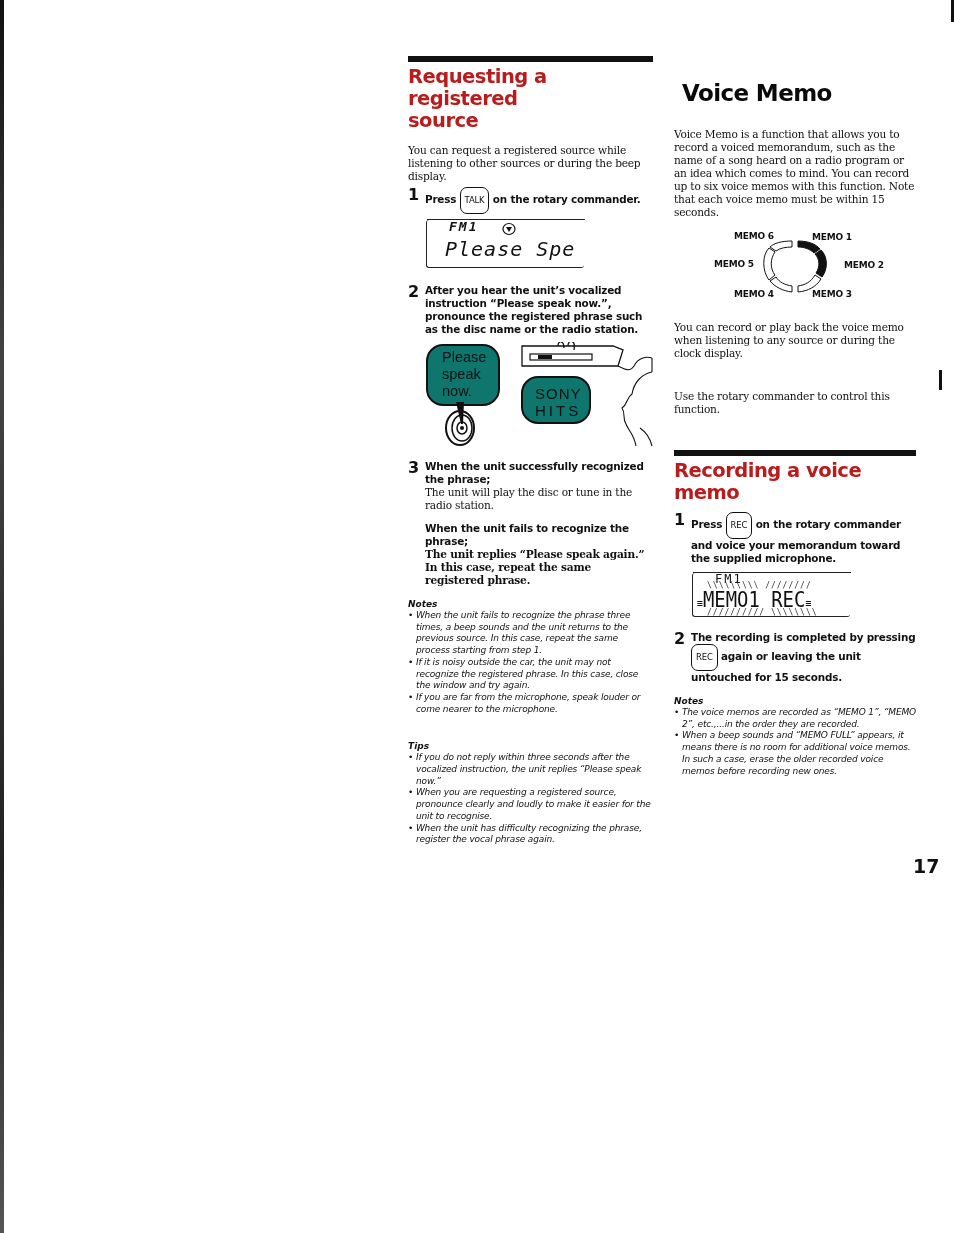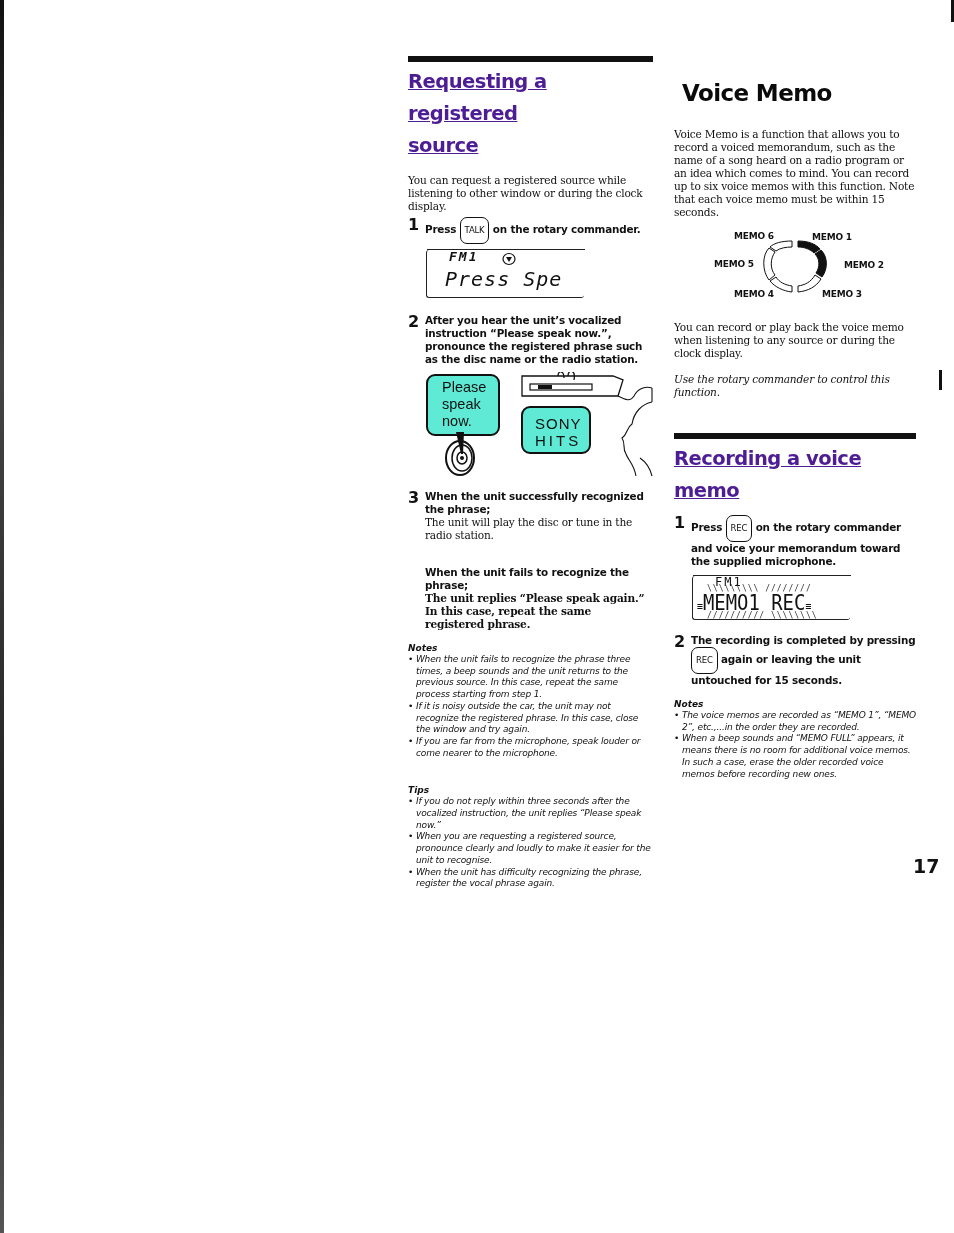--- a/index.html
+++ b/index.html
@@ -7,69 +7,69 @@
   body { position: relative; font-family: "DejaVu Serif", serif; color: #111; }
   .edge-left { position: absolute; left: 0; top: 0; width: 4px; height: 1233px; background: linear-gradient(#111, #444 30%, #222 70%, #555); }
   .edge-right-top { position: absolute; left: 951px; top: 0; width: 3px; height: 22px; background: #111; }
   .edge-right-mark { position: absolute; left: 939px; top: 370px; width: 3px; height: 20px; background: #111; }
 
   .col { position: absolute; }
   .col-left { left: 408px; top: 56px; width: 246px; }
   .col-right { left: 674px; top: 80px; width: 250px; }
 
   .rule { height: 6px; background: #111; width: 245px; }
-  .h2 { font-family: "DejaVu Sans", sans-serif; font-weight: bold; font-size: 19.5px; line-height: 32px; letter-spacing: -0.5px; color: #4c1d95; text-decoration: underline; }
+  .h2 { font-family: "DejaVu Sans", sans-serif; font-weight: bold; font-size: 19.5px; line-height: 22px; letter-spacing: -0.5px; color: #b91c1c; }
   .h1 { font-family: "DejaVu Sans", sans-serif; font-weight: bold; font-size: 22px; line-height: 26px; letter-spacing: -0.6px; color: #0a0a0a; }
   .body { font-family: "DejaVu Serif", serif; font-size: 10.6px; line-height: 13px; letter-spacing: -0.2px; }
   .step { display: flex; font-family: "DejaVu Sans", sans-serif; font-weight: bold; font-size: 10.4px; line-height: 13px; letter-spacing: -0.2px; }
   .step-num { font-size: 16px; line-height: 15px; width: 17px; flex: none; font-weight: bold; }
   .btn-inline { display: inline-block; border: 1px solid #111; border-radius: 7px; font-size: 8.5px; line-height: 9px; padding: 8px 4px; font-weight: normal; }
   .notes-head { font-family: "DejaVu Sans", sans-serif; font-weight: bold; font-style: italic; font-size: 9px; line-height: 11px; }
   .note { font-family: "DejaVu Sans", sans-serif; font-style: italic; font-size: 9px; line-height: 11.7px; padding-left: 8px; text-indent: -8px; letter-spacing: -0.15px; }
   .note::before { content: "\2022  "; white-space: pre; font-style: normal; }
   .sub-bold { font-family: "DejaVu Sans", sans-serif; font-weight: bold; font-size: 10.4px; line-height: 13px; letter-spacing: -0.2px; }
 
   .lcd { position: relative; border: 1px solid #222; border-radius: 3px; font-family: "DejaVu Sans Mono", monospace; font-style: italic; }
   .lcd-top { position: absolute; top: -1px; left: 8px; width: 150px; height: 1px; background: #222; }
   .memo-label { position: absolute; font-family: "DejaVu Sans", sans-serif; font-weight: bold; font-size: 9px; letter-spacing: -0.2px; }
   .page-num { position: absolute; left: 913px; top: 855px; font-family: "DejaVu Sans", sans-serif; font-weight: bold; font-size: 19px; }
-  .bubble { position: absolute; border: 2px solid #111; border-radius: 9px; font-family: "Liberation Sans", sans-serif; background: #5eead4; }
+  .bubble { position: absolute; border: 2px solid #111; border-radius: 17px; font-family: "Liberation Sans", sans-serif; background: #0f766e; }
 </style>
 </head>
 <body>
 
 <div class="edge-left"></div>
 <div class="edge-right-top"></div>
 <div class="edge-right-mark"></div>
 
 <div class="col col-left">
   <div class="rule"></div>
   <div class="h2" style="margin-top:4px;">
     <div>Requesting a registered</div>
     <div>source</div>
   </div>
-  <p class="body" style="margin-top:12px; width:236px;">You can request a registered source while listening to other window or during the clock display.</p>
+  <p class="body" style="margin-top:12px; width:236px;">You can request a registered source while listening to other sources or during the beep display.</p>
 
   <div class="step" style="margin-top:4px;">
     <span class="step-num">1</span>
     <span>
       <span>Press</span>
       <span class="btn-inline">TALK</span>
       <span>on the rotary commander.</span>
     </span>
   </div>
 
   <div class="lcd" style="margin-top:6px; margin-left:18px; width:158px; height:48px; border-right:none; border-top:none;">
     <div class="lcd-top" style="left:0; width:158px;"></div>
     <div style="position:absolute; left:22px; top:-1px; font-size:13px; font-weight:bold; letter-spacing:2px;">FM1</div>
     <svg style="position:absolute; left:75px; top:2px;" width="14" height="14" viewBox="0 0 14 14">
       <ellipse cx="7" cy="7" rx="6" ry="5.5" fill="none" stroke="#111" stroke-width="1.2"></ellipse>
       <path d="M4 5 L10 5 L7 10 Z" fill="#111"></path>
     </svg>
-    <div style="position:absolute; left:18px; top:17px; font-size:20px; letter-spacing:1px;">Press Spe</div>
+    <div style="position:absolute; left:18px; top:17px; font-size:20px; letter-spacing:1px;">Please Spe</div>
   </div>
 
   <div class="step" style="margin-top:16px; width:244px;">
     <span class="step-num">2</span>
     <span>After you hear the unit’s vocalized instruction “Please speak now.”, pronounce the registered phrase such as the disc name or the radio station.</span>
   </div>
 
   <div style="position:relative; height:112px; margin-top:6px;">
     <div class="bubble" style="left:18px; top:2px; width:74px; height:62px; padding:3px 0 0 14px; font-size:14.5px; line-height:17px;">
       <div>Please</div>
@@ -96,21 +96,21 @@
       <div>SONY</div>
       <div style="letter-spacing:3px;">HITS</div>
     </div>
   </div>
 
   <div class="step" style="margin-top:6px; width:244px;">
     <span class="step-num">3</span>
     <div>
       <div>When the unit successfully recognized the phrase;</div>
       <div class="body" style="font-family:'DejaVu Serif',serif; font-weight:normal; width:220px;">The unit will play the disc or tune in the radio station.</div>
-      <div class="sub-bold" style="margin-top:24px; width:220px;">When the unit fails to recognize the phrase;</div>
+      <div class="sub-bold" style="margin-top:10px; width:220px;">When the unit fails to recognize the phrase;</div>
       <div class="body" style="width:220px;">The unit replies “Please speak again.” In this case, repeat the same registered phrase.</div>
     </div>
   </div>
 
   <div style="margin-top:12px; width:244px;">
     <div class="notes-head">Notes</div>
     <div class="note">When the unit fails to recognize the phrase three times, a beep sounds and the unit returns to the previous source.  In this case, repeat the same process starting from step 1.</div>
     <div class="note">If it is noisy outside the car, the unit may not recognize the registered phrase. In this case, close the window and try again.</div>
     <div class="note">If you are far from the microphone, speak louder or come nearer to the microphone.</div>
   </div>
@@ -126,35 +126,35 @@
 <div class="col col-right">
   <div class="h1" style="margin-left:8px; font-size:23px;">Voice Memo</div>
   <p class="body" style="margin-top:22px; width:244px;">Voice Memo is a function that allows you to record a voiced memorandum, such as the name of a song heard on a radio program or an idea which comes to mind.  You can record up to six voice memos with this function.  Note that each voice memo must be within 15 seconds.</p>
 
   <div style="position:relative; height:78px; margin-top:12px;">
     <span class="memo-label" style="left:60px; top:0px;">MEMO 6</span>
     <span class="memo-label" style="left:138px; top:1px;">MEMO 1</span>
     <span class="memo-label" style="left:40px; top:28px;">MEMO 5</span>
     <span class="memo-label" style="left:158px; top:29px;padding-left:12px;">MEMO 2</span>
     <span class="memo-label" style="left:60px; top:58px;">MEMO 4</span>
-    <span class="memo-label" style="left:148px; top:58px;">MEMO 3</span>
+    <span class="memo-label" style="left:138px; top:58px;">MEMO 3</span>
     <svg style="position:absolute; left:84px; top:6px;" width="74" height="60" viewBox="0 0 74 60">
 
       <path d="M34 4 C24 4 16 6 12 10 L18 14 C22 11 28 10 34 10 Z" fill="#fff" stroke="#111" stroke-width="1"></path>
       <path d="M11 11 C4 18 4 34 11 43 L17 38 C12 32 12 22 17 15 Z" fill="#fff" stroke="#111" stroke-width="1"></path>
       <path d="M12 44 C17 50 25 54 34 55 L34 49 C27 48 21 45 18 40 Z" fill="#fff" stroke="#111" stroke-width="1"></path>
 
       <path d="M40 4 C50 4 58 7 62 12 L56 16 C52 12 46 10 40 10 Z" fill="#111" stroke="#111" stroke-width="1"></path>
       <path d="M63 13 C70 20 70 32 64 40 L58 36 C62 30 62 22 57 17 Z" fill="#111" stroke="#111" stroke-width="1"></path>
       <path d="M63 42 C58 50 50 54 40 55 L40 49 C47 48 53 45 57 38 Z" fill="#fff" stroke="#111" stroke-width="1"></path>
     </svg>
   </div>
 
   <p class="body" style="margin-top:12px; width:236px;">You can record or play back the voice memo when listening to any source or during the clock display.</p>
-  <p class="body" style="margin-top:13px; width:236px;font-style:italic;">Use the rotary commander to control this function.</p>
+  <p class="body" style="margin-top:30px; width:236px;">Use the rotary commander to control this function.</p>
 
   <div style="margin-top:34px;">
     <div class="rule" style="width:242px;"></div>
     <div class="h2" style="margin-top:4px; font-size:19.5px;">Recording a voice memo</div>
 
     <div class="step" style="margin-top:8px; width:244px;">
       <span class="step-num">1</span>
       <span>
         <span>Press</span>
         <span class="btn-inline">REC</span>

